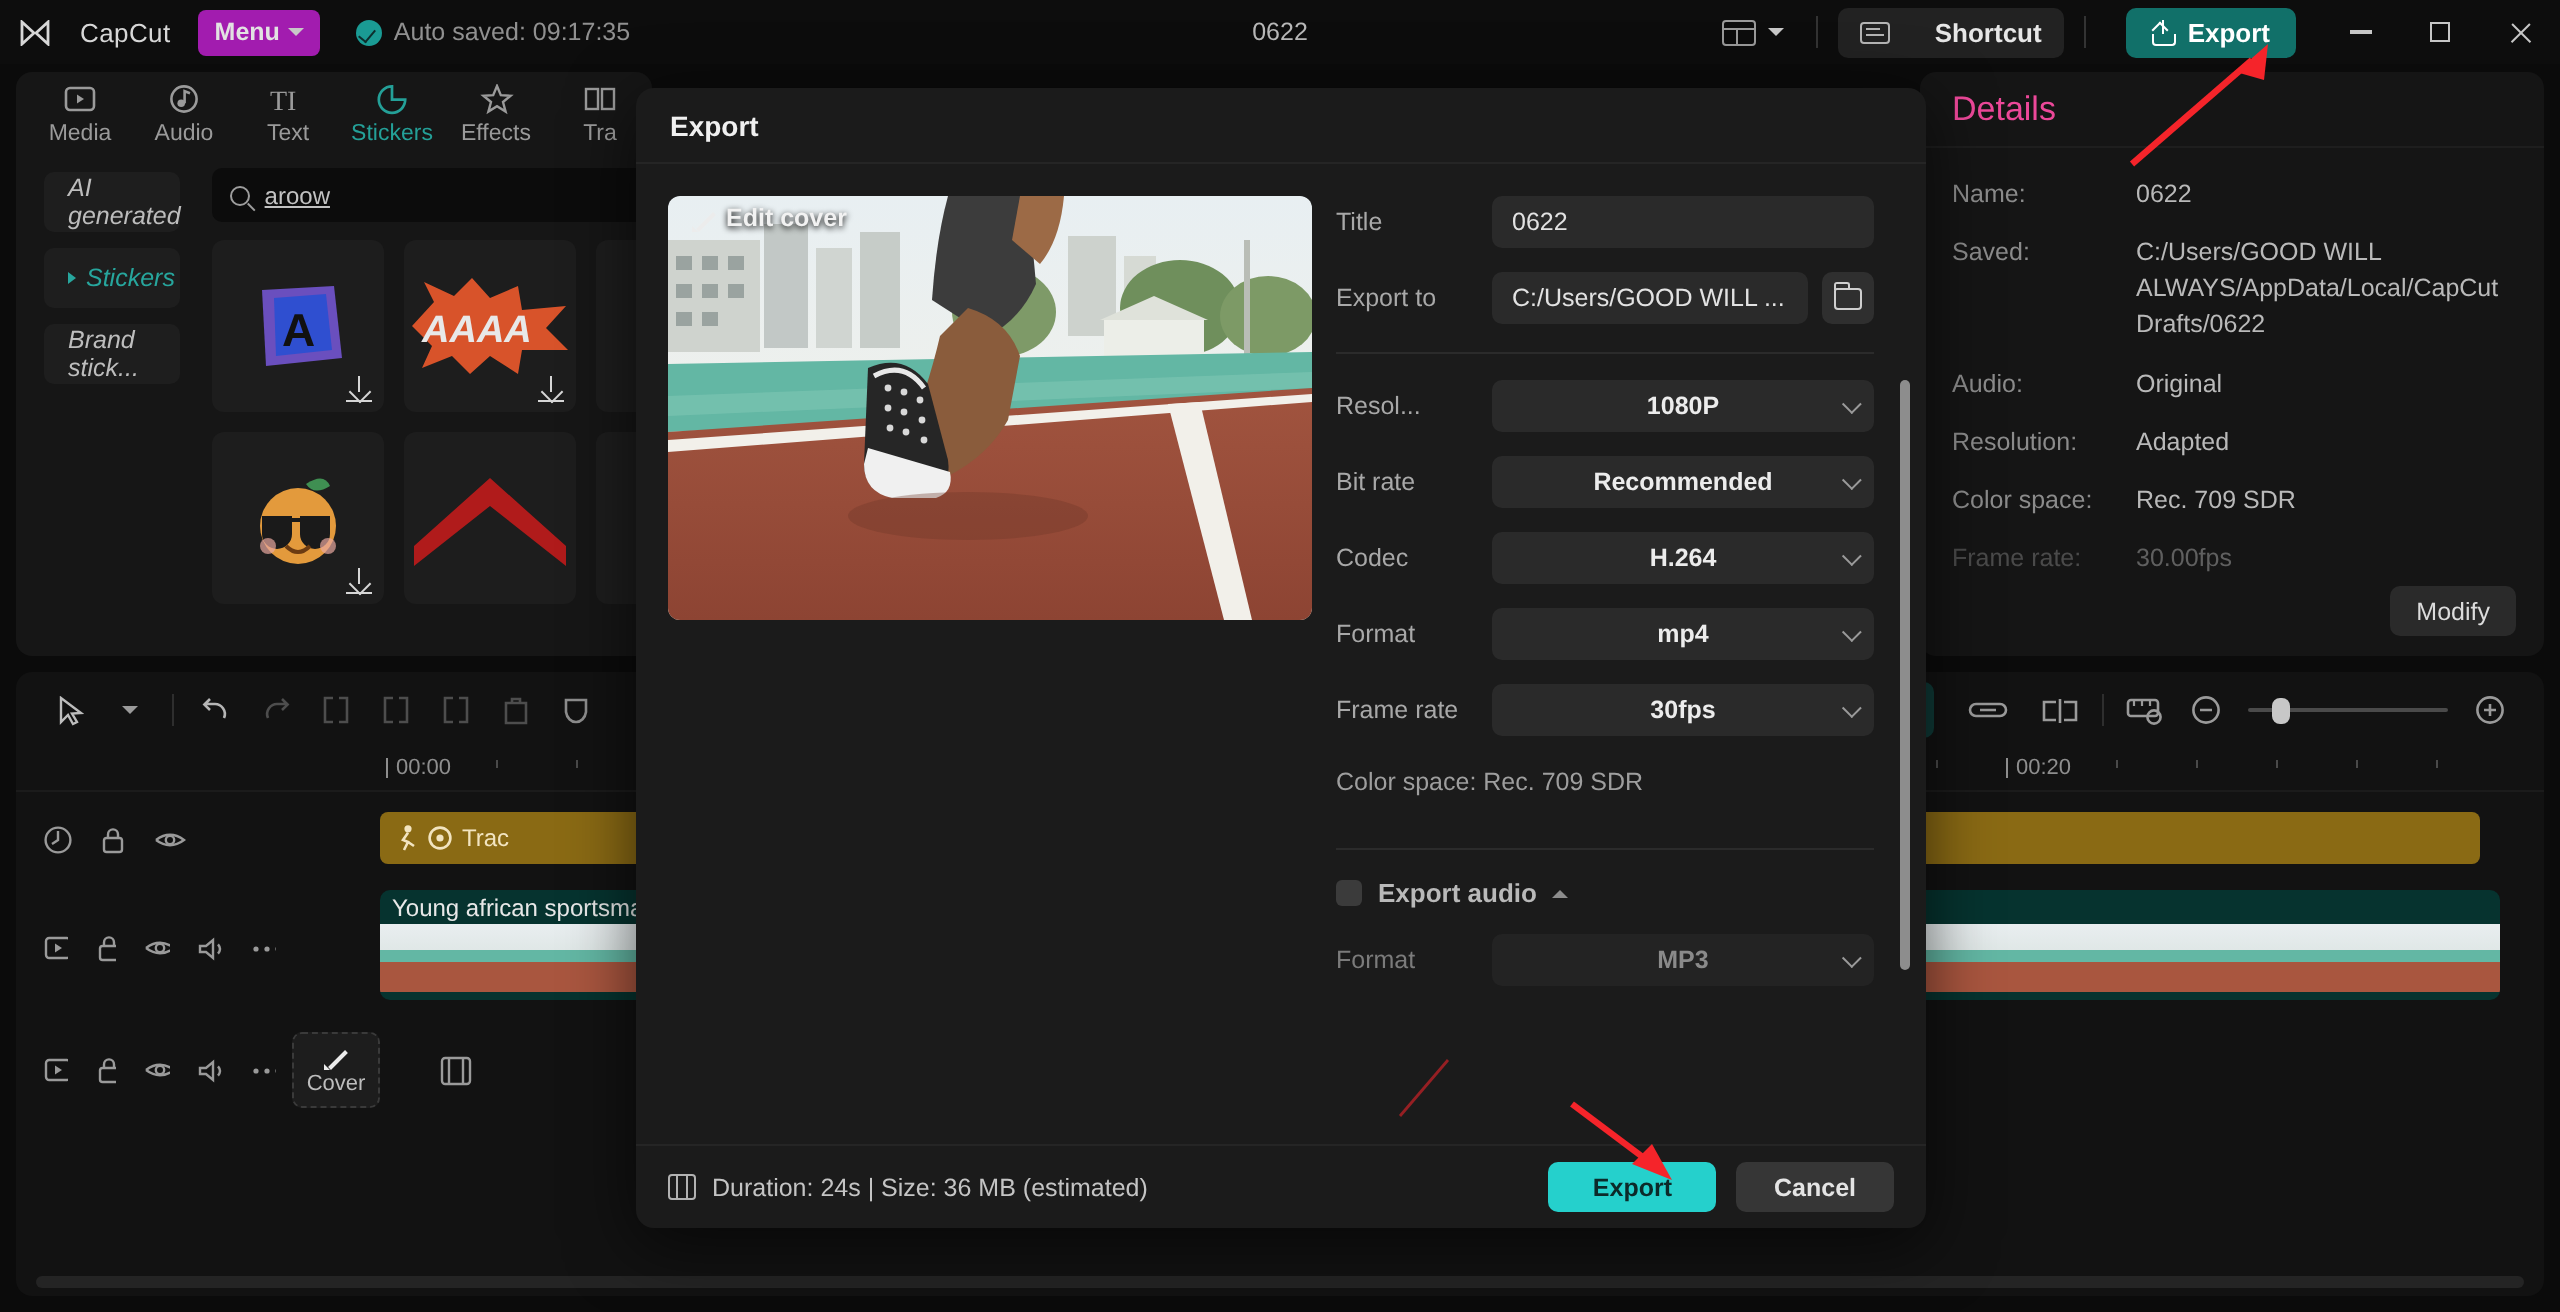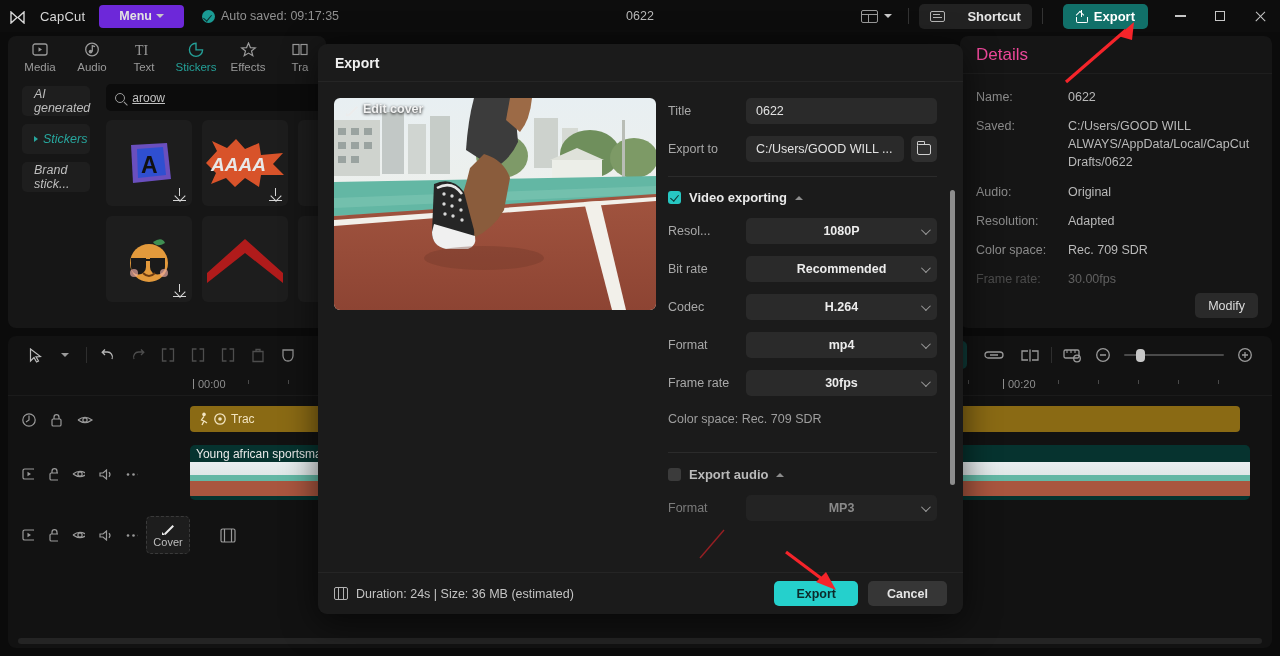--- a/index.html
+++ b/index.html
@@ -15,22 +15,22 @@
   
   .titlebar {
     position: absolute; left: 0; top: 0; width: 1280px; height: 32px;
     background: #0d0d0d;
     display: flex; align-items: center;
   }
   .logo-wrap { display: flex; align-items: center; gap: 15px; margin-left: 10px; }
   .logo-mark { width: 15px; height: 13px; position: relative; }
   .logo-text { font-size: 13px; color: #d7d7d7; letter-spacing: .2px; }
   .menu-btn {
-    margin-left: 14px; height: 23px; padding: 0 20px; border-radius: 4px;
-    background: #6d28d9; color: #e2e2e2; font-size: 12.5px; font-weight: bold;
+    margin-left: 14px; height: 23px; padding: 0 8px; border-radius: 4px;
+    background: #a21caf; color: #e2e2e2; font-size: 12.5px; font-weight: bold;
     display: flex; align-items: center; gap: 4px;
   }
   .caret { width: 0; height: 0; border-left: 4px solid transparent;
     border-right: 4px solid transparent; border-top: 4px solid #c8c8c8; }
   .autosave { margin-left: 18px; display: flex; align-items: center; gap: 6px;
     font-size: 12.5px; color: #909090; }
   .check-circ { width: 13px; height: 13px; border-radius: 50%; background: #1a9b94;
     position: relative; }
   .check-circ::after { content:''; position: absolute; left: 3.5px; top: 3px;
     width: 4px; height: 7px; border: solid #0d2e2d; border-width: 0 1.6px 1.6px 0;
@@ -799,25 +799,20 @@
           <div class="finput">
             <span>C:/Users/GOOD WILL ...</span>
           </div>
           <div class="folder-btn">
             <span class="folder-ic"></span>
           </div>
         </div>
 
         <div class="hr"></div>
 
-        <div class="sec-head">
-          <span class="cbox"></span>
-          <span>Video exporting</span>
-          <span class="chev-up"></span>
-        </div>
 
         <div class="frow">
           <span class="flabel">Resol...</span>
           <div class="sel">
             <span>1080P</span>
             <span class="dn"></span>
           </div>
         </div>
         <div class="frow">
           <span class="flabel">Bit rate</span>

